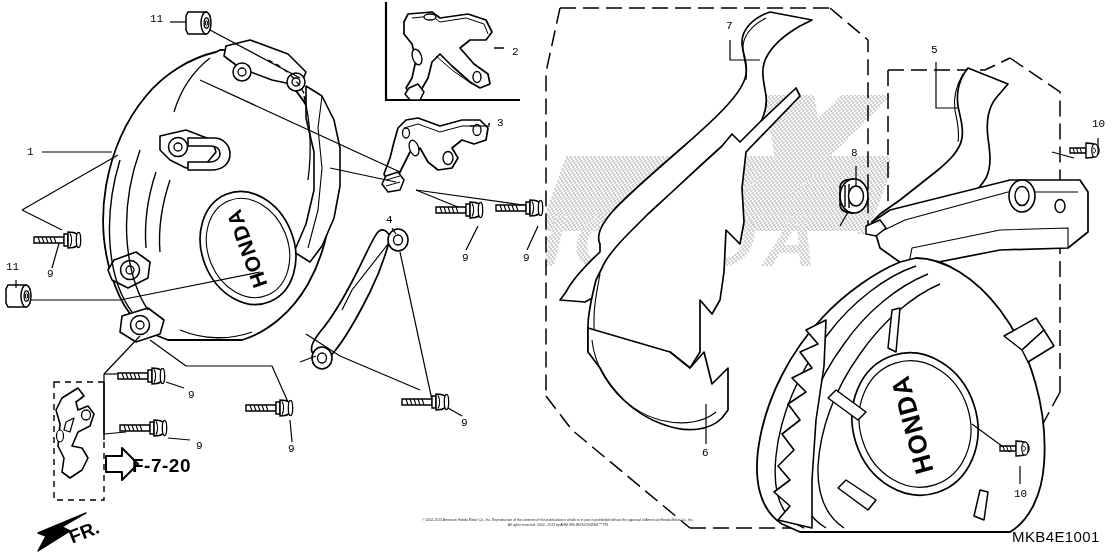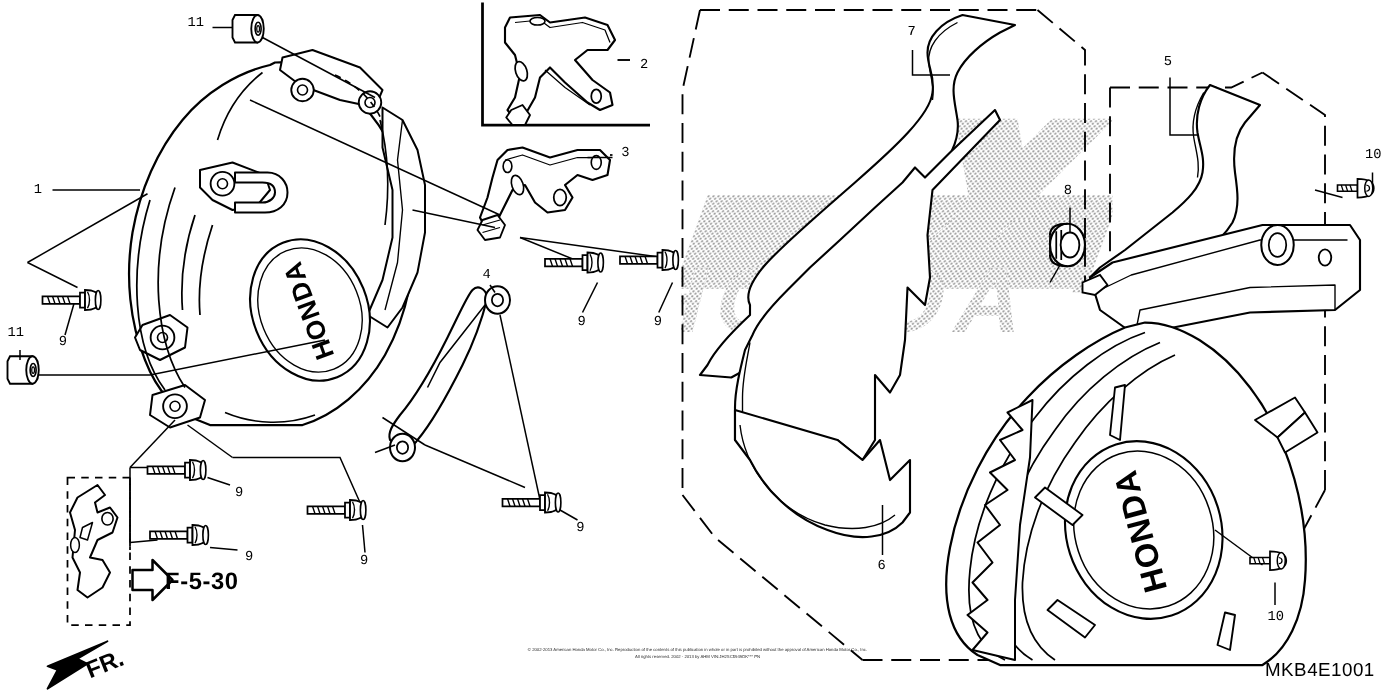--- a/index.html
+++ b/index.html
@@ -463,21 +463,21 @@
 <span class="callout" style="left:196px;top:441px;">9</span>
 <span class="callout" style="left:288px;top:444px;">9</span>
 <span class="callout" style="left:461px;top:418px;">9</span>
 <span class="callout" style="left:462px;top:253px;">9</span>
 <span class="callout" style="left:523px;top:253px;">9</span>
 <span class="callout" style="left:1092px;top:119px;">10</span>
 <span class="callout" style="left:1014px;top:489px;">10</span>
 <span class="callout" style="left:150px;top:14px;">11</span>
 <span class="callout" style="left:6px;top:262px;">11</span>
 
-<span class="bigtag" style="left:132px;top:455px;">F-5-30</span>
+<span class="bigtag" style="left:132px;top:455px;">F-7-20</span>
 
 <span class="frtag" style="left:66px;top:528px;">FR.</span>
 
 <span class="codetag" style="left:1012px;top:528px;text-align:right;">MKB4E1001</span>
 
 <div class="copy" style="left:308px;top:518px;">
   <div>© 2002-2013 American Honda Motor Co., Inc. Reproduction of the contents of this publication in whole or in part is prohibited without the approval of American Honda Motor Co., Inc.</div>
   <div>All rights reserved. 2002 - 2013 by AHM  VIN:JH2SC5949DK*** PN</div>
 </div>
 

